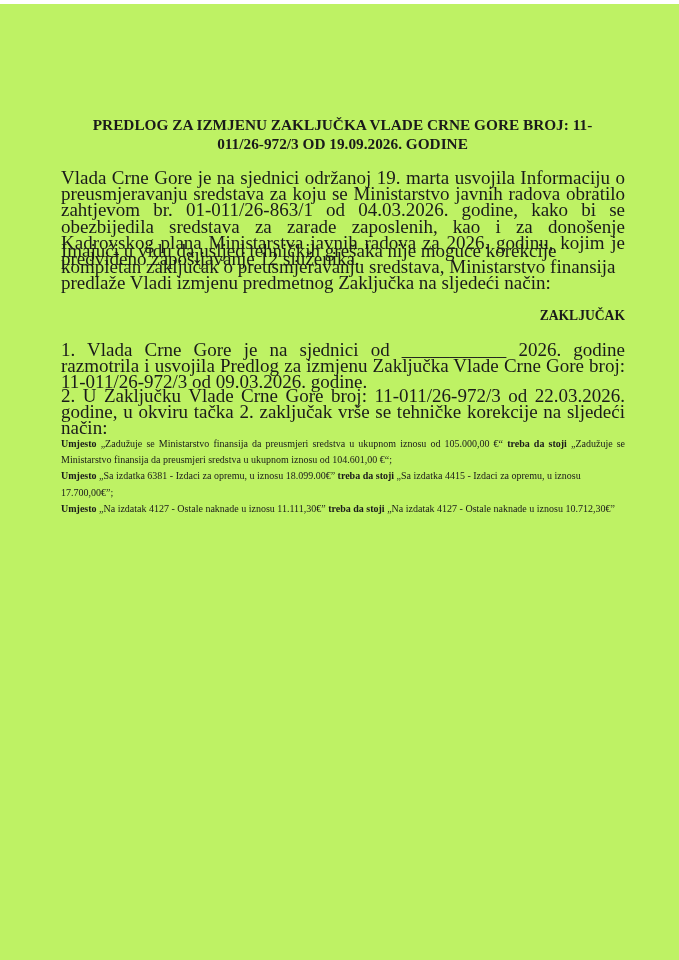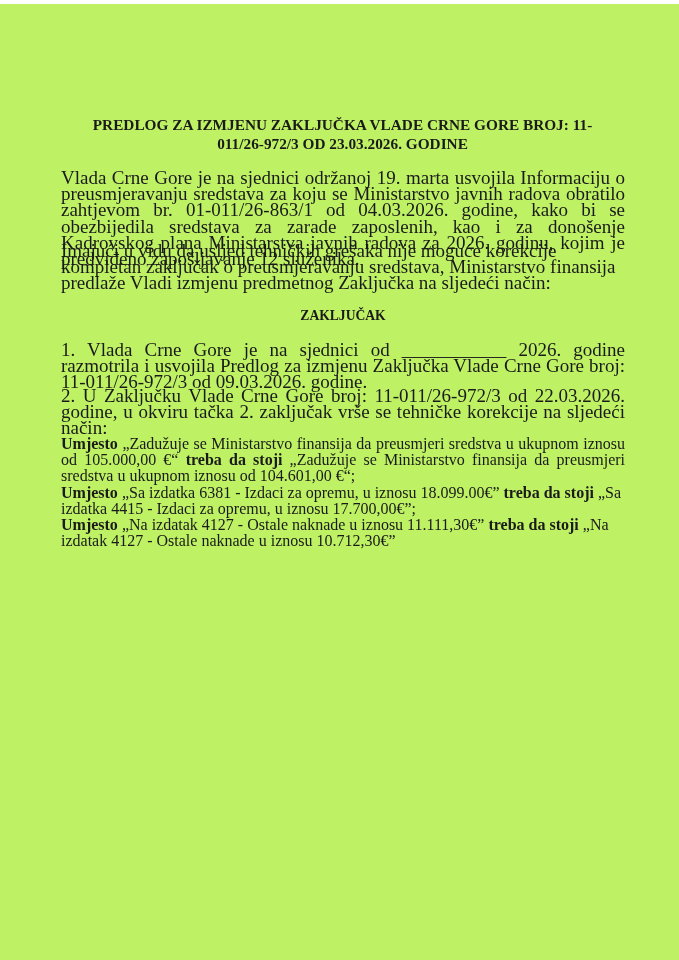--- a/index.html
+++ b/index.html
@@ -43,52 +43,52 @@
       text-align: justify;
     }
     .para.left { text-align: left; }
     .p-intro { top: 166px; }
     .p-imajuci { top: 239px; }
     .heading {
       position: absolute;
       left: 61px;
       top: 304px;
       width: 564px;
-      text-align: center;
+      text-align: right;
       font-weight: bold;
       font-size: 13.6px;
       line-height: 16px;
       margin: 0;
     }
     .p-item1 { top: 338px; }
     .p-item2 { top: 384px; }
     .corrections {
       position: absolute;
       left: 61px;
       top: 432px;
       width: 564px;
-      font-size: 16px;
+      font-size: 10px;
       line-height: 16.2px;
       margin: 0;
     }
     .corr {
       margin: 0;
     }
     .corr.justify { text-align: justify; }
     .corr.left { text-align: left; }
     b { font-weight: bold; }
   </style>
 </head>
 <body>
 
 <div class="page">
 
   <h1 class="title">
     <span>PREDLOG ZA IZMJENU ZAKLJUČKA VLADE CRNE GORE BROJ: 11-</span><br>
-    <span>011/26-972/3 OD 23.03.2026. GODINE</span>
+    <span>011/26-972/3 OD 19.09.2026. GODINE</span>
   </h1>
 
   <p class="para p-intro">Vlada Crne Gore je na sjednici održanoj 19. marta usvojila Informaciju o preusmjeravanju sredstava za koju se Ministarstvo javnih radova obratilo zahtjevom br. 01-011/26-863/1 od 04.03.2026. godine, kako bi se obezbijedila sredstava za zarade zaposlenih, kao i za donošenje Kadrovskog plana Ministarstva javnih radova za 2026. godinu, kojim je predviđeno zapošljavanje 12 služenika.</p>
 
   <p class="para left p-imajuci">Imajući u vidu da usljed tehničkih grešaka nije moguće korekcije kompletan zaključak o preusmjeravanju sredstava, Ministarstvo finansija predlaže Vladi izmjenu predmetnog Zaključka na sljedeći način:</p>
 
   <h2 class="heading">ZAKLJUČAK</h2>
 
   <p class="para p-item1">
     <span>1. Vlada Crne Gore je na sjednici od</span>

